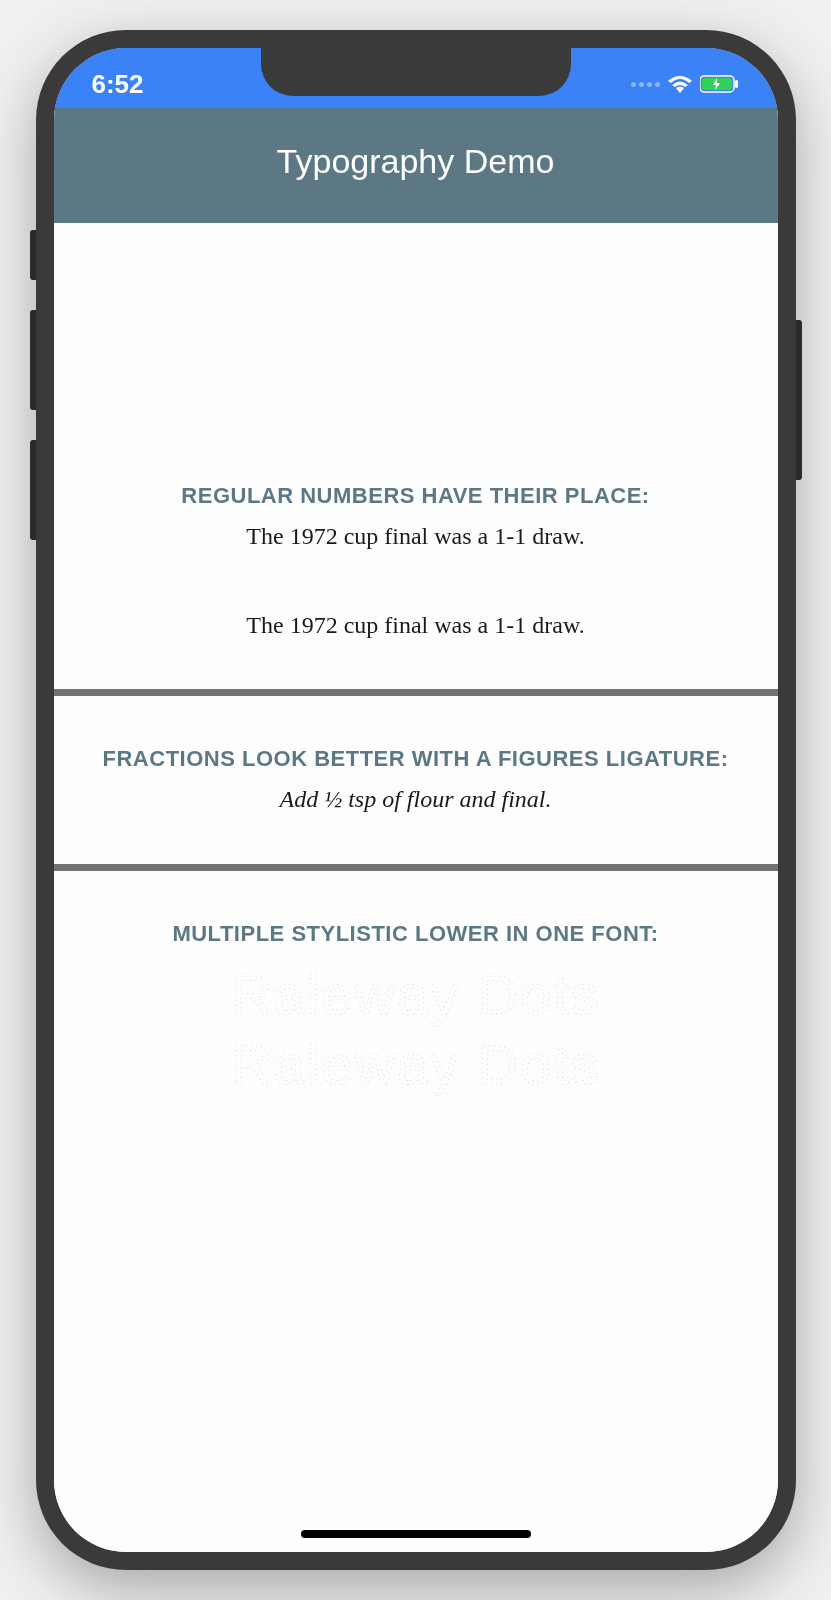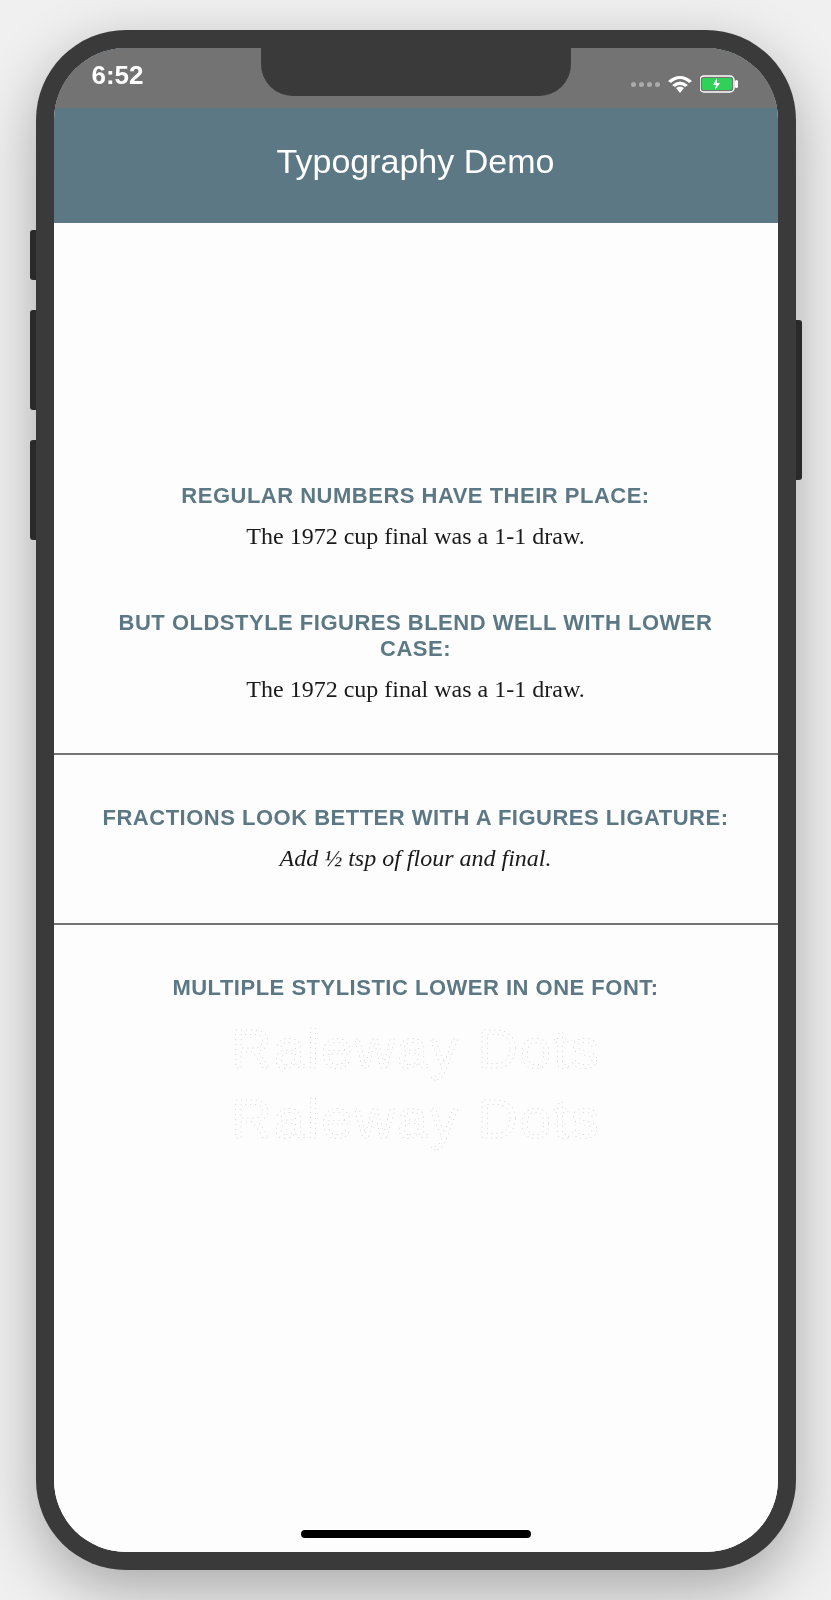--- a/index.html
+++ b/index.html
@@ -65,23 +65,24 @@
       background: #3a3a3a;
       border-radius: 0 0 32px 32px;
       z-index: 100;
     }
     .status-bar {
       position: absolute;
       top: 0;
       left: 0;
       right: 0;
       height: 60px;
-      background: #737373;
+      background: #3b82f6;
       display: flex;
       justify-content: space-between;
+      align-items: center;
       padding: 0 38px;
       z-index: 50;
     }
     .status-time {
       color: white;
       font-size: 26px;
       font-weight: 600;
       padding-top: 12px;
     }
     .status-icons {
@@ -125,21 +126,21 @@
       margin-top: -8px;
     }
     .content {
       background: #fdfdfd;
       height: calc(100% - 175px);
       overflow: hidden;
     }
     .section {
       padding: 50px 30px 48px;
       text-align: center;
-      border-bottom: 2px solid #737373;
+      border-bottom: 7px solid #737373;
     }
     .section.first {
       padding-top: 260px;
     }
     .caption {
       color: #5d7885;
       font-size: 22px;
       font-weight: 600;
       letter-spacing: 0.5px;
       margin-bottom: 12px;
@@ -222,21 +223,20 @@
     <div class="nav-bar">
       <div class="nav-title">Typography Demo</div>
     </div>
 
     <div class="content">
 
       <div class="section first">
         <div class="caption">REGULAR NUMBERS HAVE THEIR PLACE:</div>
         <div class="example-text">The 1972 cup final was a 1-1 draw.</div>
         <div style="height:28px"></div>
-        <div class="caption">BUT OLDSTYLE FIGURES BLEND WELL WITH LOWER CASE:</div>
         <div class="example-text oldstyle">The 1972 cup final was a 1-1 draw.</div>
       </div>
 
       <div class="section">
         <div class="caption">FRACTIONS LOOK BETTER WITH A FIGURES LIGATURE:</div>
         <div class="example-text italic">Add ½ tsp of flour and final.</div>
       </div>
 
       <div class="section" style="border-bottom:none">
         <div class="caption">MULTIPLE STYLISTIC LOWER IN ONE FONT:</div>

